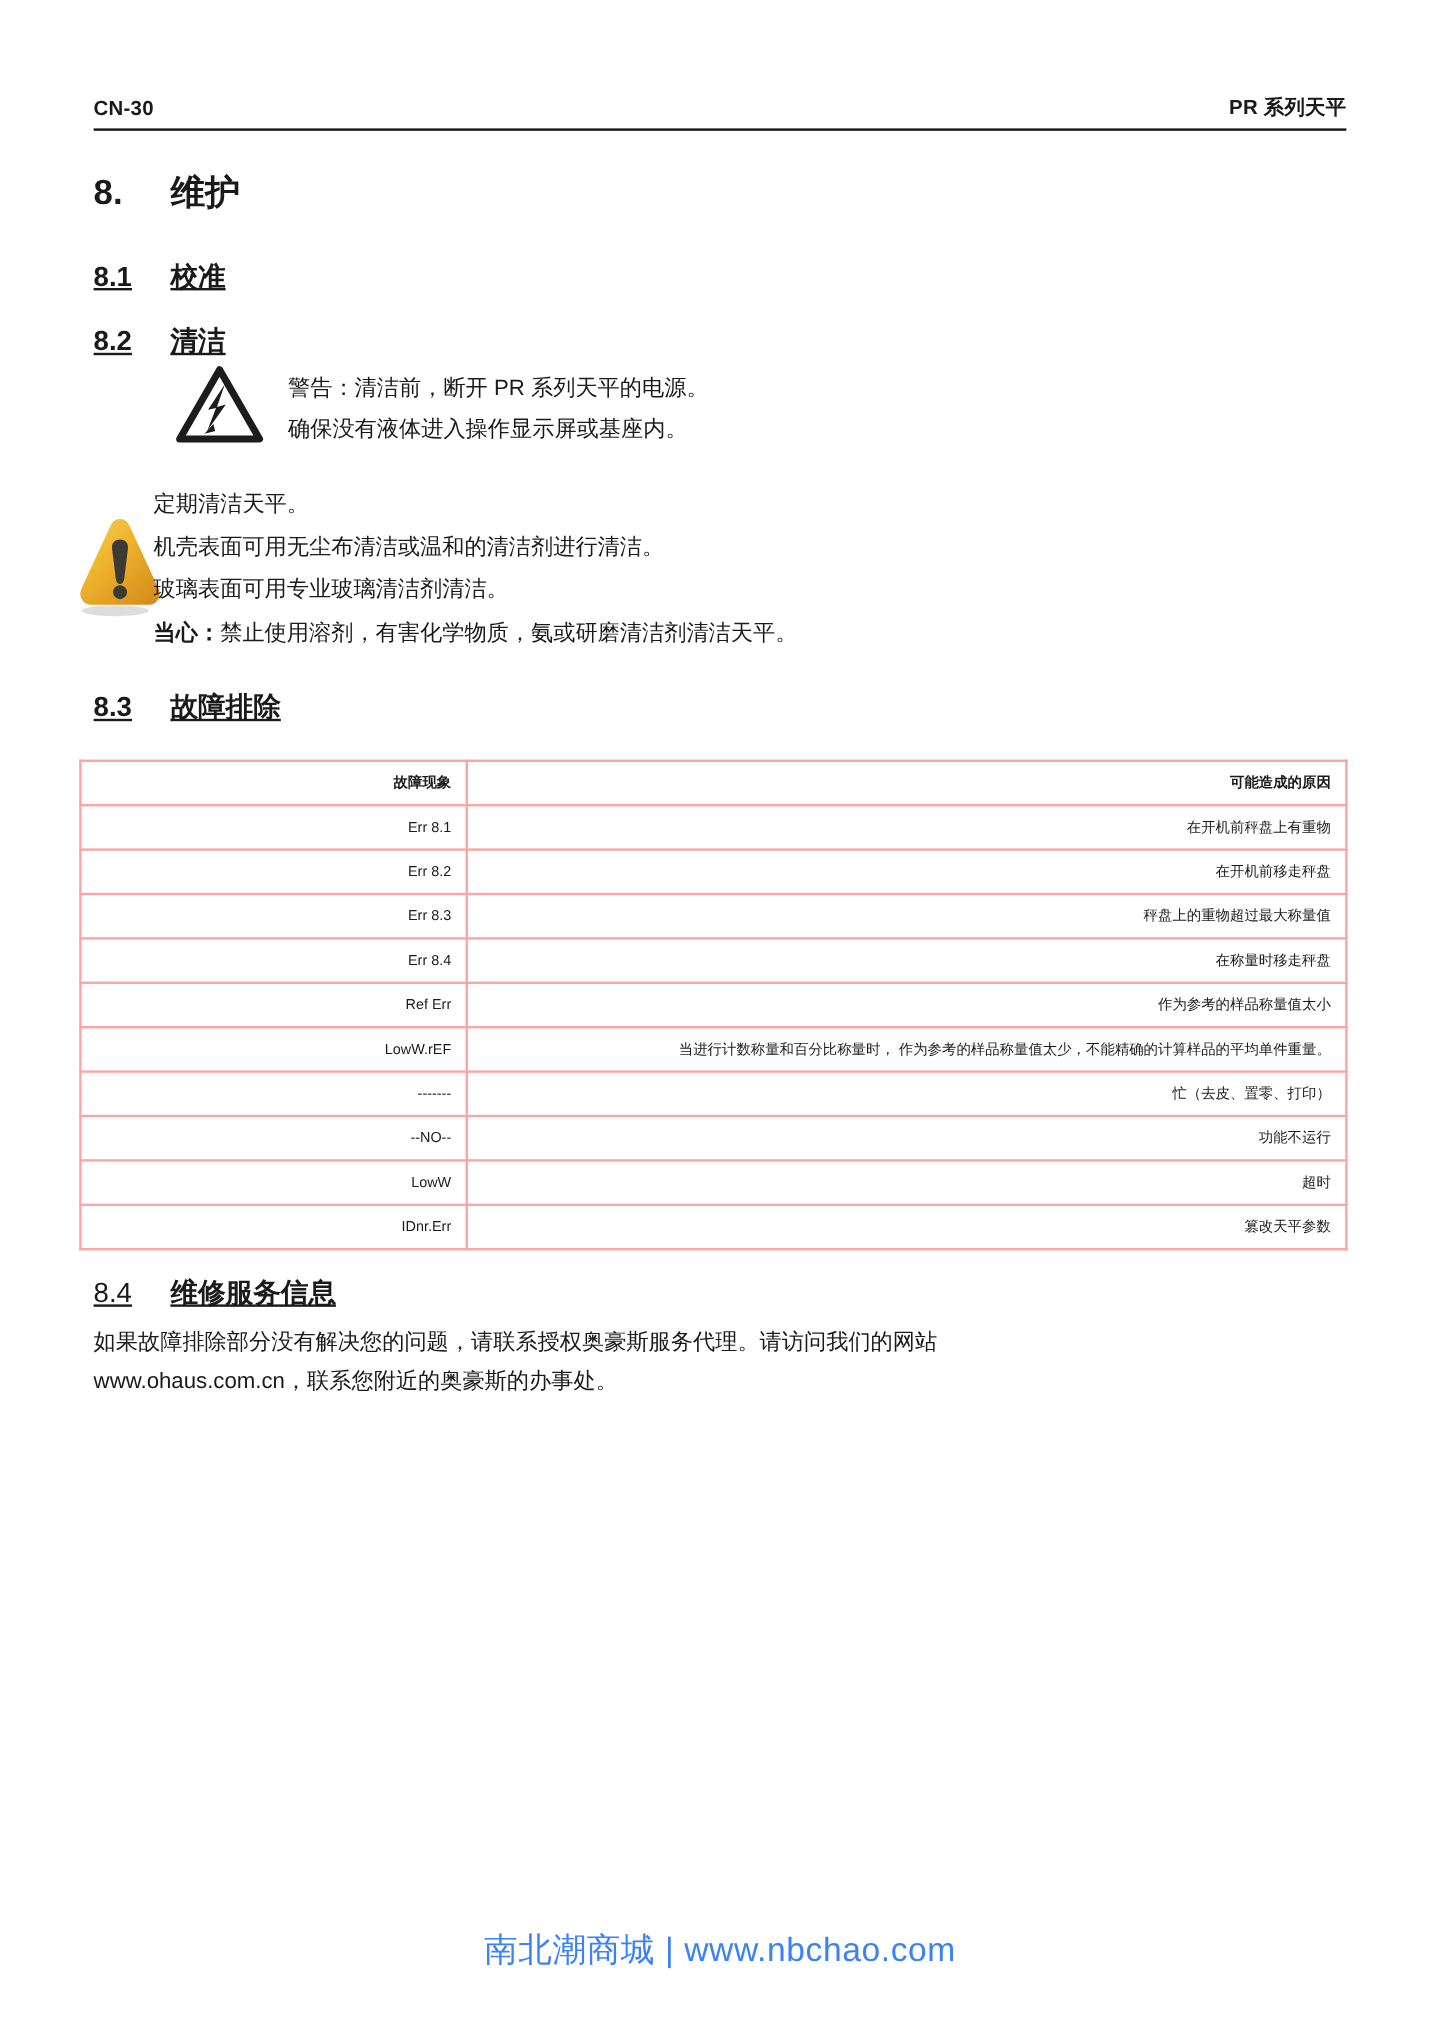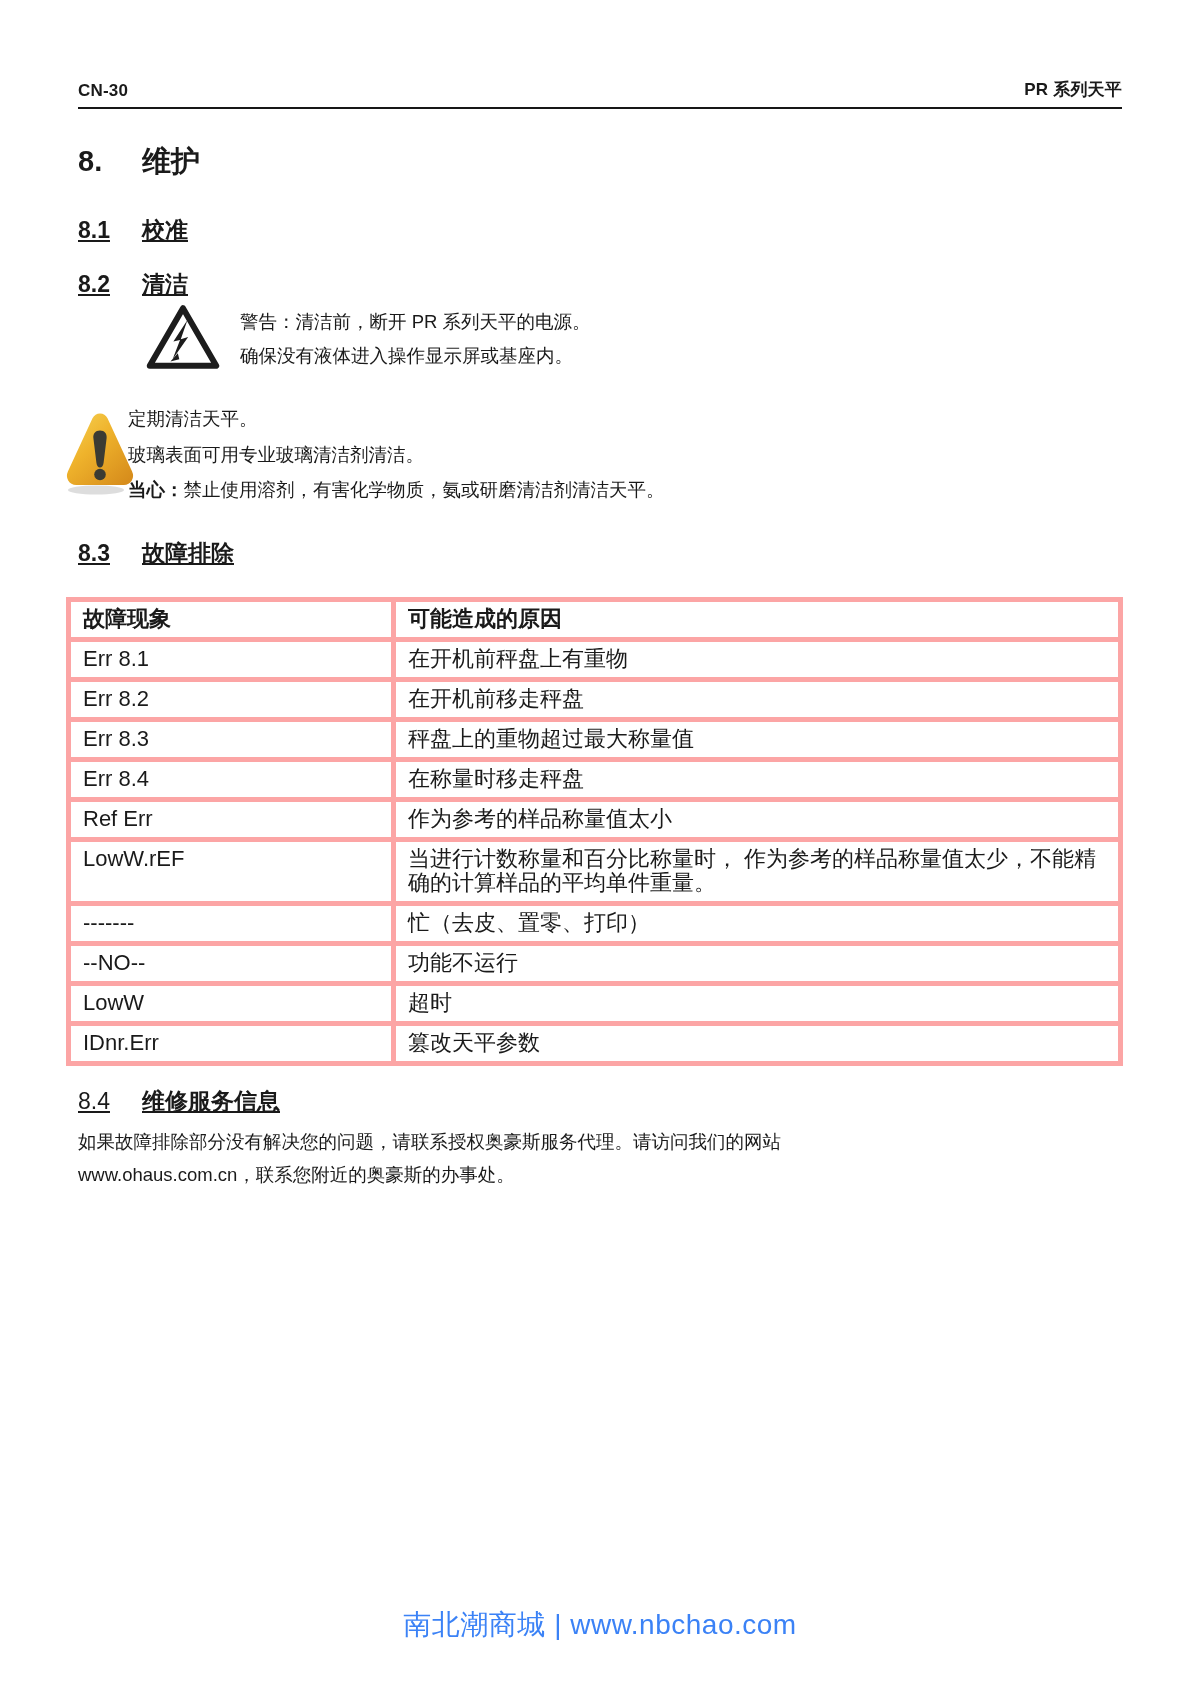--- a/index.html
+++ b/index.html
@@ -30,22 +30,22 @@
   .warn-row .icon-box{width:76px;margin-left:68px;flex:0 0 auto;}
   .warn-row .warn-text{margin-left:18px;font-size:18.5px;line-height:34px;}
   
   .caution-row{display:flex;margin-top:24px;align-items:center;}
   .caution-row .icon-box{width:74px;margin-left:-14px;flex:0 0 auto;padding-top:4px;}
   .caution-row .caution-text{margin-left:-10px;font-size:18.5px;line-height:35.5px;padding-top:2px;}
   .bold{font-weight:bold;}
   
   table.fault{border-collapse:collapse;margin-top:30px;margin-left:-12px;width:1057px;
     border:2px solid #1d1d1d;}
-  table.fault td,table.fault th{border:5px solid #fca5a5;font-size:22px;line-height:24px;
-    padding:5px 12px 6px 12px;text-align:left;vertical-align:top;font-weight:normal;}
+  table.fault td,table.fault th{border:2px solid #fca5a5;font-size:12px;line-height:24px;
+    padding:5px 12px 6px 12px;text-align:right;vertical-align:top;font-weight:normal;}
   table.fault th{font-weight:bold;}
   table.fault .col-symptom{width:296px;}
   
   .sitefooter{position:absolute;left:0;top:1606px;width:100%;text-align:center;
     font-size:28px;color:#3b82f6;letter-spacing:.5px;}
 </style>
 </head>
 <body>
 
 <div class="content">
@@ -96,20 +96,21 @@
           </linearGradient>
         </defs>
         <ellipse cx="32" cy="80" rx="28" ry="4.5" fill="rgba(120,120,120,0.25)"></ellipse>
         <path d="M36 3.5 q5 0 7.5 4.8 l24.5 53 q2.3 5 -0.2 9.3 q-2.6 4.4 -8 4.4 l-47.6 0 q-5.4 0 -8 -4.4 q-2.5 -4.3 -0.2 -9.3 l24.5 -53 q2.5 -4.8 7.5 -4.8 z" fill="url(#cg)"></path>
         <path d="M36 20.5 c4.6 0 7.2 3.3 6.6 7.8 l-3 24.5 c-.4 3.1 -1.6 4.8 -3.6 4.8 s-3.2 -1.7 -3.6 -4.8 l-3 -24.5 c-.6 -4.5 2 -7.8 6.6 -7.8 z" fill="#3b3b33"></path>
         <circle cx="36" cy="64.5" r="5.8" fill="#3b3b33"></circle>
       </svg>
     </div>
     <div class="caution-text">
       <div>定期清洁天平。</div>
+      <div>机壳表面可用无尘布清洁或温和的清洁剂进行清洁。</div>
       <div>玻璃表面可用专业玻璃清洁剂清洁。</div>
       <div><span class="bold">当心：</span><span>禁止使用溶剂，有害化学物质，氨或研磨清洁剂清洁天平。</span></div>
     </div>
   </div>
 
   <div class="h2 mt-83">
     <span class="num">8.3</span>
     <span>故障排除</span>
   </div>
 

